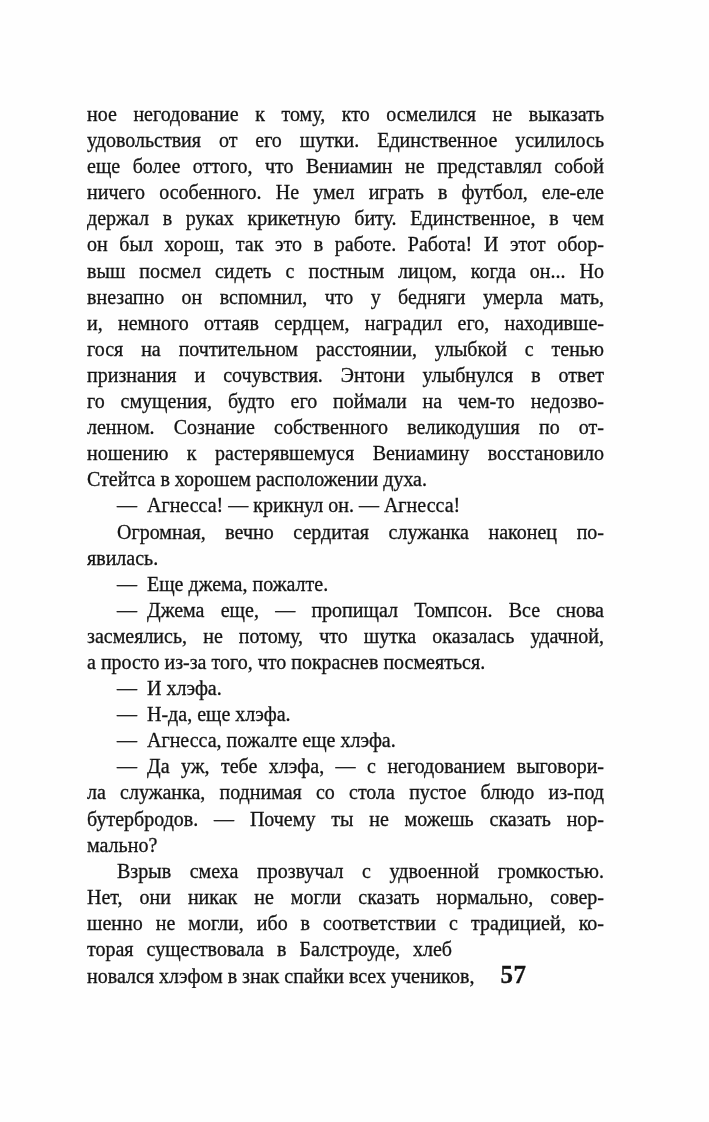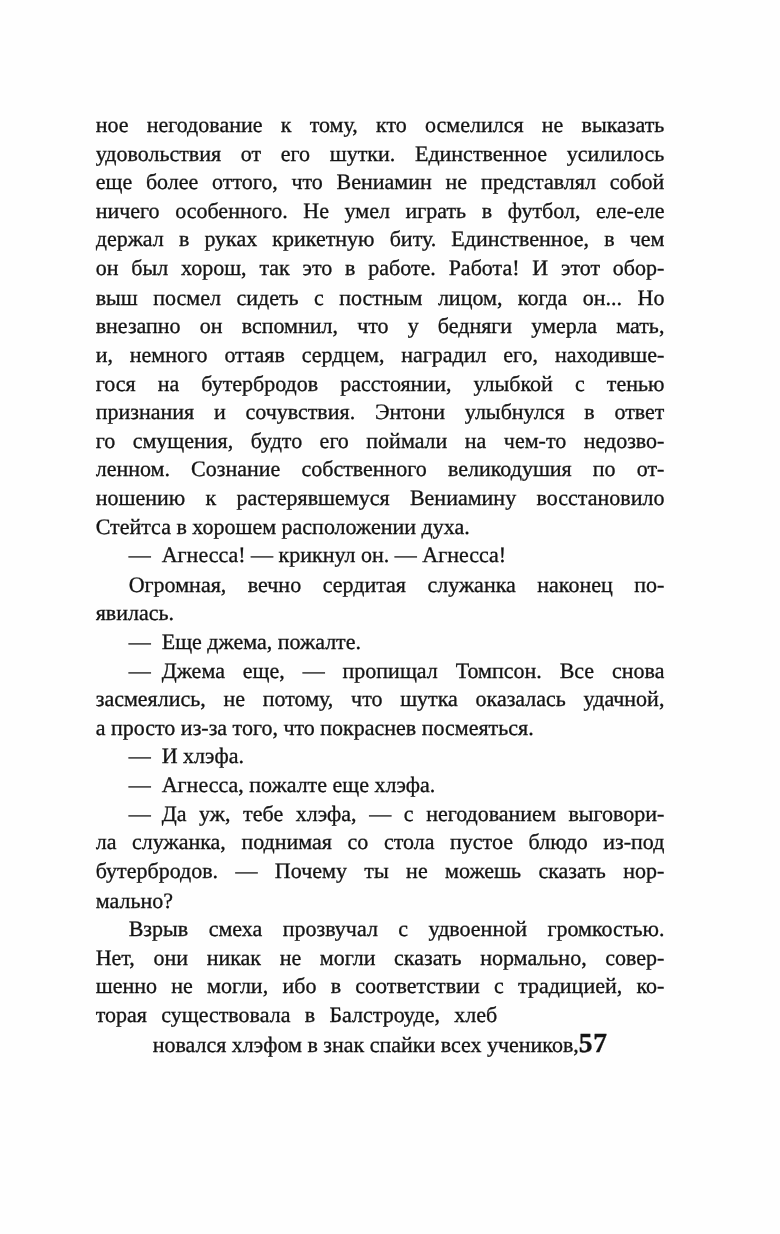--- a/index.html
+++ b/index.html
@@ -31,25 +31,26 @@
   }
   .pe {                       
     text-align: center;
     text-align-last: left;
     white-space: nowrap;
   }
   .in { text-indent: 30px; }  
   .inset { padding-right: 152px; }  
   .last-line {
     display: flex;
-    justify-content: center;
+    justify-content: flex-start;
     align-items: baseline;
     text-align: left;
     text-align-last: left;
     white-space: nowrap;
+    gap: 26px;
   }
   .pgnum {
     font-weight: 700;
     font-size: 25px;
     letter-spacing: 0.5px;
   }
 </style>
 </head>
 <body>
 
@@ -57,34 +58,35 @@
   <div class="text-block">
     <div class="line">ное негодование к тому, кто осмелился не выказать</div>
     <div class="line">удовольствия от его шутки. Единственное усилилось</div>
     <div class="line">еще более оттого, что Вениамин не представлял собой</div>
     <div class="line">ничего особенного. Не умел играть в футбол, еле-еле</div>
     <div class="line">держал в руках крикетную биту. Единственное, в чем</div>
     <div class="line">он был хорош, так это в работе. Работа! И этот обор-</div>
     <div class="line">выш посмел сидеть с постным лицом, когда он... Но</div>
     <div class="line">внезапно он вспомнил, что у бедняги умерла мать,</div>
     <div class="line">и, немного оттаяв сердцем, наградил его, находивше-</div>
-    <div class="line">гося на бутербродов расстоянии, улыбкой с тенью</div>
+    <div class="line">гося на почтительном расстоянии, улыбкой с тенью</div>
     <div class="line">признания и сочувствия. Энтони улыбнулся в ответ</div>
     <div class="line">го смущения, будто его поймали на чем-то недозво-</div>
     <div class="line">ленном. Сознание собственного великодушия по от-</div>
     <div class="line">ношению к растерявшемуся Вениамину восстановило</div>
     <div class="line pe">Стейтса в хорошем расположении духа.</div>
     <div class="line pe in">— Агнесса! — крикнул он. — Агнесса!</div>
     <div class="line in">Огромная, вечно сердитая служанка наконец по-</div>
     <div class="line pe">явилась.</div>
     <div class="line pe in">— Еще джема, пожалте.</div>
     <div class="line in">— Джема еще, — пропищал Томпсон. Все снова</div>
     <div class="line">засмеялись, не потому, что шутка оказалась удачной,</div>
     <div class="line pe">а просто из-за того, что покраснев посмеяться.</div>
     <div class="line pe in">— И хлэфа.</div>
+    <div class="line pe in">— Н-да, еще хлэфа.</div>
     <div class="line pe in">— Агнесса, пожалте еще хлэфа.</div>
     <div class="line in">— Да уж, тебе хлэфа, — с негодованием выговори-</div>
     <div class="line">ла служанка, поднимая со стола пустое блюдо из-под</div>
     <div class="line">бутербродов. — Почему ты не можешь сказать нор-</div>
     <div class="line pe">мально?</div>
     <div class="line in">Взрыв смеха прозвучал с удвоенной громкостью.</div>
     <div class="line">Нет, они никак не могли сказать нормально, совер-</div>
     <div class="line">шенно не могли, ибо в соответствии с традицией, ко-</div>
     <div class="line inset">торая существовала в Балстроуде, хлеб име-</div>
     <div class="line last-line">

